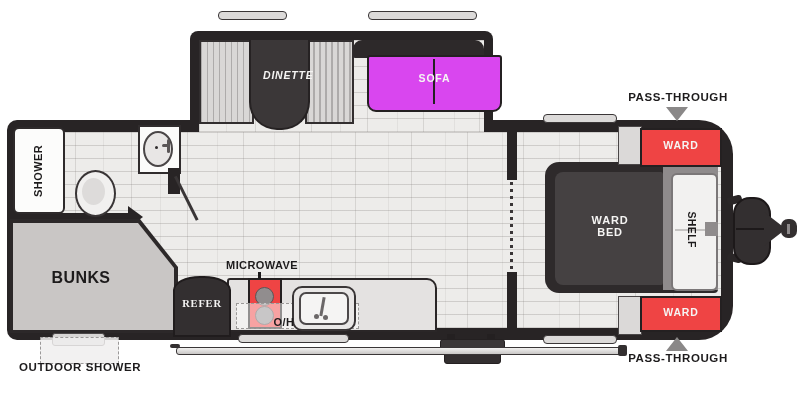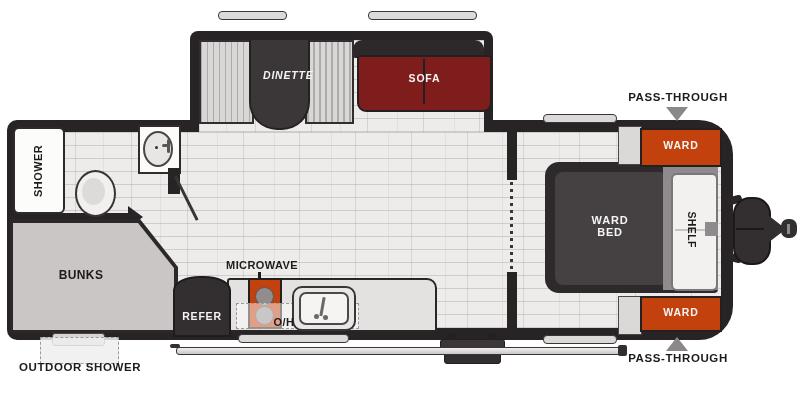--- a/index.html
+++ b/index.html
@@ -9,21 +9,21 @@
   
   .wall{background:#282425;}
   .floor{background-color:#edecea;
     background-image:
       repeating-linear-gradient(90deg, rgba(120,115,112,0.20) 0 1px, transparent 1px 56px),
       repeating-linear-gradient(0deg,  rgba(120,115,112,0.26) 0 1px, transparent 1px 13px),
       repeating-linear-gradient(90deg, transparent 0 27px, rgba(120,115,112,0.10) 27px 28px, transparent 28px 57px);}
   .win{background:#dcdad9;border:1.5px solid #3a3637;border-radius:4px;}
   .bench{background-color:#d9d7d6;border:2px solid #322e2f;
     background-image:repeating-linear-gradient(90deg, rgba(60,56,57,0.28) 0 1.5px, transparent 1.5px 6px);}
-  .darkfurn{background:#c2410c;border:2px solid #242021;}
+  .darkfurn{background:#ef4444;border:2px solid #242021;}
   
   .lbl{position:absolute;font-weight:700;font-size:11px;line-height:1.08;color:#1d1b1c;
        letter-spacing:0.4px;text-align:center;white-space:nowrap;}
   .lblwrap{white-space:normal;}
   .wlbl{position:absolute;font-weight:700;font-size:10.5px;line-height:1.1;color:#f5f4f3;
         letter-spacing:0.8px;text-align:center;}
   .big{font-size:11.5px;letter-spacing:0.6px;}
   .dotline{background:repeating-linear-gradient(180deg,#3a3637 0 3px, transparent 3px 7px);}
   .tri{width:0;height:0;}
 </style>
@@ -44,21 +44,21 @@
   <div class="abs win" style="left:238px;top:334px;width:109px;height:7px;"></div>
   <div class="abs win" style="left:543px;top:335px;width:72px;height:7px;"></div>
 
   <div class="abs bench" style="left:199px;top:40px;width:51px;height:80px;"></div>
   <div class="abs bench" style="left:305px;top:40px;width:45px;height:80px;"></div>
   <div class="abs" style="left:249px;top:40px;width:57px;height:88px;background:#3b3738;border:2px solid #262223;border-top:none;border-radius:0 0 28px 28px;">
     <div class="wlbl" style="left:12px;right:0;top:30px;font-style:italic;">DINETTE</div>
   </div>
 
   <div class="abs" style="left:353px;top:40px;width:131px;height:18px;background:#2d292a;border-radius:9px 9px 2px 2px;"></div>
-  <div class="abs" style="left:357px;top:55px;width:131px;height:53px;background:#7f1d1d;border:2px solid #242021;border-radius:3px 3px 9px 9px;">
+  <div class="abs" style="left:367px;top:55px;width:131px;height:53px;background:#d946ef;border:2px solid #242021;border-radius:3px 3px 9px 9px;">
     <div class="abs" style="left:64px;top:2px;width:1.5px;height:45px;background:#242021;"></div>
     <div class="wlbl" style="left:0;right:0;top:16px;">SOFA</div>
   </div>
 
   <div class="abs wall" style="left:7px;top:213px;width:122px;height:9px;"></div>
   <div class="abs tri" style="left:128px;top:206px;border-top:11.5px solid transparent;border-bottom:11.5px solid transparent;border-left:15px solid #282425;"></div>
   <div class="abs" style="left:13px;top:127px;width:48px;height:83px;background:#fcfcfb;border:2.5px solid #2e2a2b;border-radius:6px;display:flex;align-items:center;justify-content:center;">
     <span class="lbl" style="position:static;transform:rotate(-90deg);">SHOWER</span>
   </div>
   <div class="abs" style="left:75px;top:170px;width:37px;height:43px;background:#f1f0ef;border:2.5px solid #393536;border-radius:50%;"></div>
@@ -66,35 +66,35 @@
   <div class="abs" style="left:138px;top:125px;width:39px;height:45px;background:#fbfbfa;border:2px solid #302c2d;"></div>
   <div class="abs" style="left:143px;top:131px;width:26px;height:32px;background:#e8e6e5;border:2px solid #4a4647;border-radius:50%;"></div>
   <div class="abs" style="left:155px;top:146px;width:3px;height:3px;background:#302c2d;border-radius:50%;"></div>
   <div class="abs" style="left:167px;top:139px;width:3px;height:14px;background:#5a5657;border-radius:2px;"></div>
   <div class="abs" style="left:162px;top:144px;width:7px;height:3px;background:#5a5657;border-radius:2px;"></div>
   <div class="abs wall" style="left:168px;top:168px;width:12px;height:26px;"></div>
   <div class="abs" style="left:174px;top:177px;width:2.5px;height:49px;background:#393536;transform-origin:0 0;transform:rotate(-26.5deg);"></div>
 
   <div class="abs" style="left:10px;top:219px;width:168px;height:114px;background:#2c2829;clip-path:polygon(0 0,130px 0,168px 48px,168px 114px,0 114px);"></div>
   <div class="abs" style="left:13px;top:223px;width:161px;height:107px;background:#c9c6c5;clip-path:polygon(0 0,125px 0,161px 45px,161px 107px,0 107px);"></div>
-  <div class="lbl" style="left:36px;top:269px;width:90px;font-size:12px;">BUNKS</div>
+  <div class="lbl" style="left:36px;top:269px;width:90px;font-size:16px;">BUNKS</div>
 
   <div class="abs" style="left:227px;top:278px;width:206px;height:50px;background:#e4e2e1;border:2.5px solid #2a2627;border-radius:3px 10px 0 3px;"></div>
   <div class="abs darkfurn" style="left:248px;top:278px;width:30px;height:47px;">
     <div class="abs" style="left:5px;top:7px;width:17px;height:17px;background:#918d8e;border:1.5px solid #5a5657;border-radius:50%;"></div>
     <div class="abs" style="left:5px;top:26px;width:17px;height:17px;background:#918d8e;border:1.5px solid #5a5657;border-radius:50%;"></div>
   </div>
   <div class="abs" style="left:236px;top:303px;width:121px;height:24px;background:rgba(255,255,255,0.5);border:1.5px dashed #9b9998;"></div>
   <div class="abs" style="left:292px;top:286px;width:60px;height:41px;background:#e9e7e6;border:2.5px solid #393536;border-radius:10px;"></div>
   <div class="abs" style="left:299px;top:292px;width:46px;height:29px;background:#f5f4f3;border:2px solid #4c4849;border-radius:7px;"></div>
   <div class="abs" style="left:321px;top:297px;width:2.5px;height:19px;background:#6b6768;transform:rotate(10deg);"></div>
   <div class="abs" style="left:314px;top:314px;width:5px;height:5px;background:#6b6768;border-radius:50%;"></div>
   <div class="abs" style="left:323px;top:315px;width:5px;height:5px;background:#6b6768;border-radius:50%;"></div>
   <div class="abs" style="left:173px;top:276px;width:54px;height:57px;background:#332f30;border:2px solid #201c1d;border-top-left-radius:27px 14px;border-top-right-radius:27px 14px;">
-    <div class="wlbl" style="left:0;right:0;top:33px;">REFER</div>
+    <div class="wlbl" style="left:0;right:0;top:20px;font-family:Liberation Serif, serif;">REFER</div>
   </div>
   <div class="lbl" style="left:210px;top:260px;width:104px;">MICROWAVE</div>
   <div class="abs" style="left:258px;top:272px;width:2.5px;height:7px;background:#1d1b1c;"></div>
   <div class="lbl" style="left:266px;top:317px;width:36px;">O/H</div>
 
   <div class="abs wall" style="left:507px;top:132px;width:10px;height:48px;"></div>
   <div class="abs wall" style="left:507px;top:272px;width:10px;height:56px;"></div>
   <div class="abs dotline" style="left:510px;top:182px;width:2.5px;height:88px;"></div>
 
   <div class="abs" style="left:545px;top:162px;width:173px;height:131px;background:#2e2a2b;border-radius:14px 4px 4px 14px;"></div>

